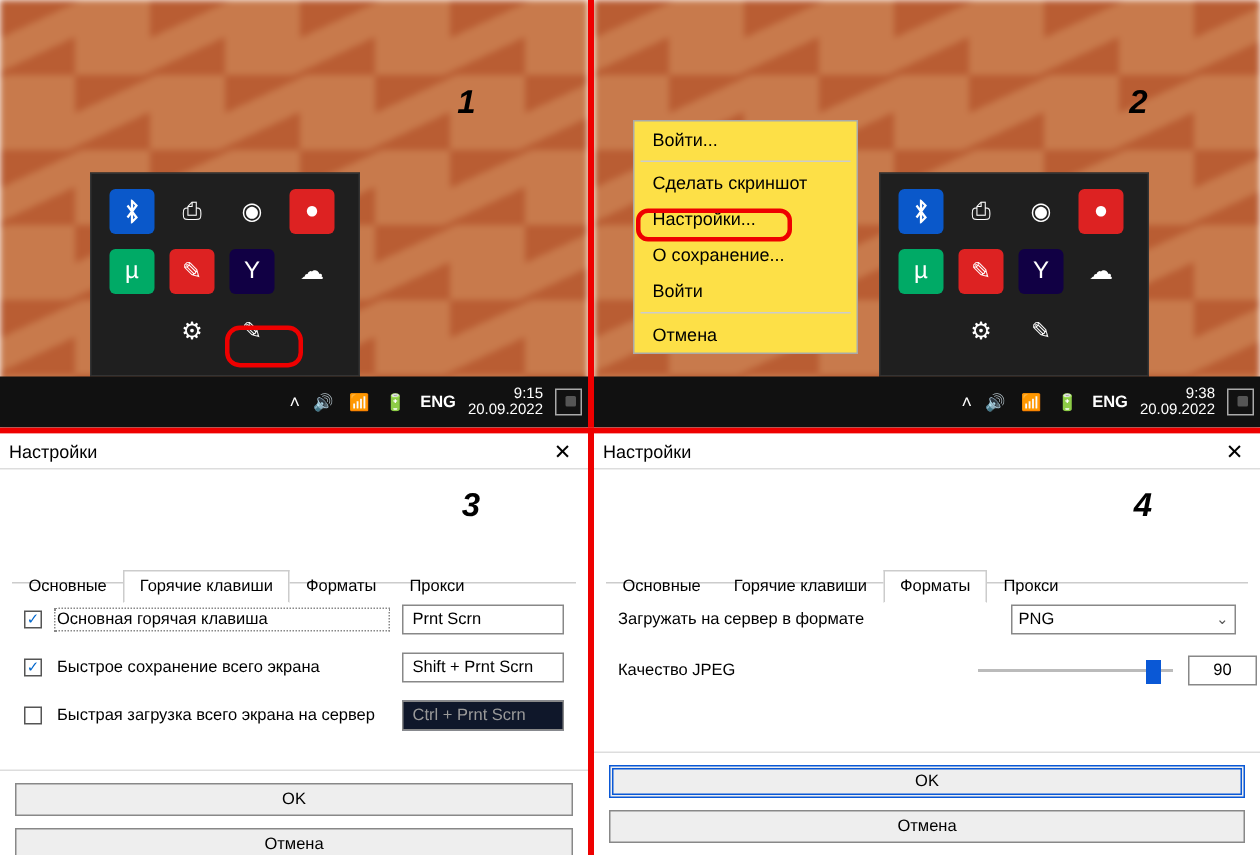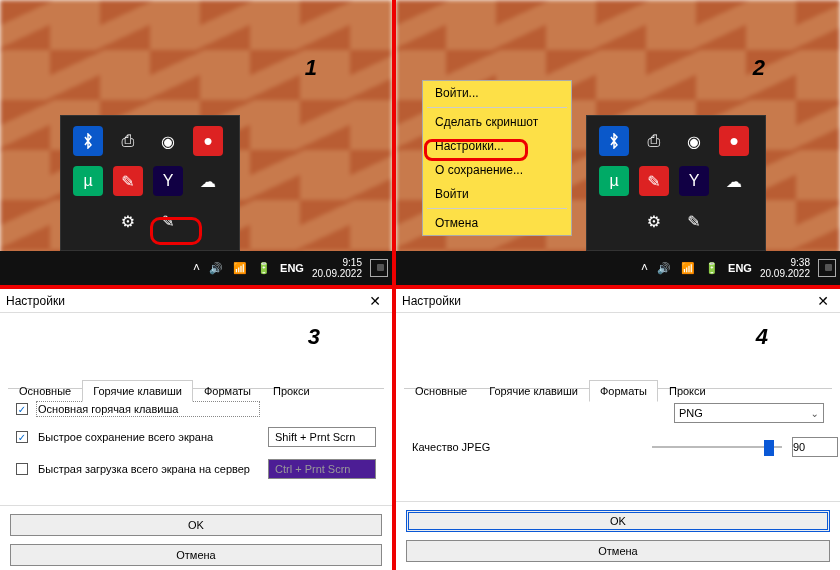--- a/index.html
+++ b/index.html
@@ -68,35 +68,35 @@
   .tabs { display: flex; gap: 0; margin: 8px 8px 0 8px; font-size: 11px; border-bottom: 1px solid #ccc; }
   .tab { padding: 4px 10px; border: 1px solid transparent; border-bottom: none; cursor: default; position: relative; top: 14px; margin-top: 45px; }
   .tab.active { border-color: #ccc; background: #fff; border-bottom: 1px solid #fff; }
   .body { flex: 1; padding: 14px 16px; }
   .row { display: flex; align-items: center; margin-bottom: 12px; gap: 10px; }
   .cb { width: 12px; height: 12px; border: 1px solid #555; display: inline-flex; align-items: center; justify-content: center; font-size: 10px; color: #06c; flex-shrink: 0; }
   .cb.chk::after { content: "✓"; }
   .row label { flex: 0 0 220px; }
   .row.dotted label { outline: 1px dotted #888; outline-offset: 1px; }
   .txt { flex: 1; border: 1px solid #888; padding: 3px 6px; height: 20px; background: #fff; }
-  .txt.dis { color: #999; background: #4c1d95; }
+  .txt.dis { color: #999; background: #0f172a; }
   .buttons { display: flex; justify-content: flex-end; gap: 8px; padding: 8px 10px; border-top: 1px solid #ddd; flex-direction: column; }
   .btn { min-width: 64px; height: 22px; border: 1px solid #888; background: #eee; text-align: center; line-height: 20px; font-size: 11px; }
   .btn.primary { border: 1px solid #0a58d6; outline: 1px solid #0a58d6; outline-offset: -3px; }
 
   
   .row4 { display: flex; align-items: center; margin-bottom: 14px; gap: 10px; }
   .row4 .lbl { flex: 0 0 220px; }
   .select { width: 150px; border: 1px solid #888; height: 20px; display: flex; align-items: center; justify-content: space-between; padding: 0 4px; background: #fff; }
   .select .arr { font-size: 10px; color: #555; }
   .slider-wrap { display: flex; align-items: center; gap: 10px; flex: 1; }
   .slider { position: relative; width: 130px; height: 20px; }
   .slider .track { position: absolute; top: 9px; left: 0; right: 0; height: 2px; background: #bbb; }
   .slider .thumb { position: absolute; top: 3px; width: 10px; height: 16px; background: #0a58d6; left: 112px; }
-  .numbox { width: 46px; border: 1px solid #888; height: 20px; text-align: left; line-height: 18px; }
+  .numbox { width: 46px; border: 1px solid #888; height: 20px; text-align: center; line-height: 18px; }
 </style>
 </head>
 <body>
 
 <div class="grid">
 
   <div class="panel panel1">
     <div class="bricks"></div>
     <div class="content">
       <div class="step-num">1</div>
@@ -192,20 +192,21 @@
       <div class="tabs">
         <div class="tab">Основные</div>
         <div class="tab active">Горячие клавиши</div>
         <div class="tab">Форматы</div>
         <div class="tab">Прокси</div>
       </div>
       <div class="body">
         <div class="row dotted">
           <span class="cb chk"></span>
           <label>Основная горячая клавиша</label>
+          <div class="txt">Prnt Scrn</div>
         </div>
         <div class="row">
           <span class="cb chk"></span>
           <label>Быстрое сохранение всего экрана</label>
           <div class="txt">Shift + Prnt Scrn</div>
         </div>
         <div class="row">
           <span class="cb"></span>
           <label>Быстрая загрузка всего экрана на сервер</label>
           <div class="txt dis">Ctrl + Prnt Scrn</div>
@@ -228,20 +229,21 @@
       </div>
       <div class="step-num">4</div>
       <div class="tabs">
         <div class="tab">Основные</div>
         <div class="tab">Горячие клавиши</div>
         <div class="tab active">Форматы</div>
         <div class="tab">Прокси</div>
       </div>
       <div class="body">
         <div class="row4">
+          <div class="lbl">Загружать на сервер в формате</div>
           <div style="flex:1"></div>
           <div class="select">
             <span>PNG</span>
             <span class="arr">⌄</span>
           </div>
         </div>
         <div class="row4">
           <div class="lbl">Качество JPEG</div>
           <div style="flex:1"></div>
           <div class="slider-wrap">

